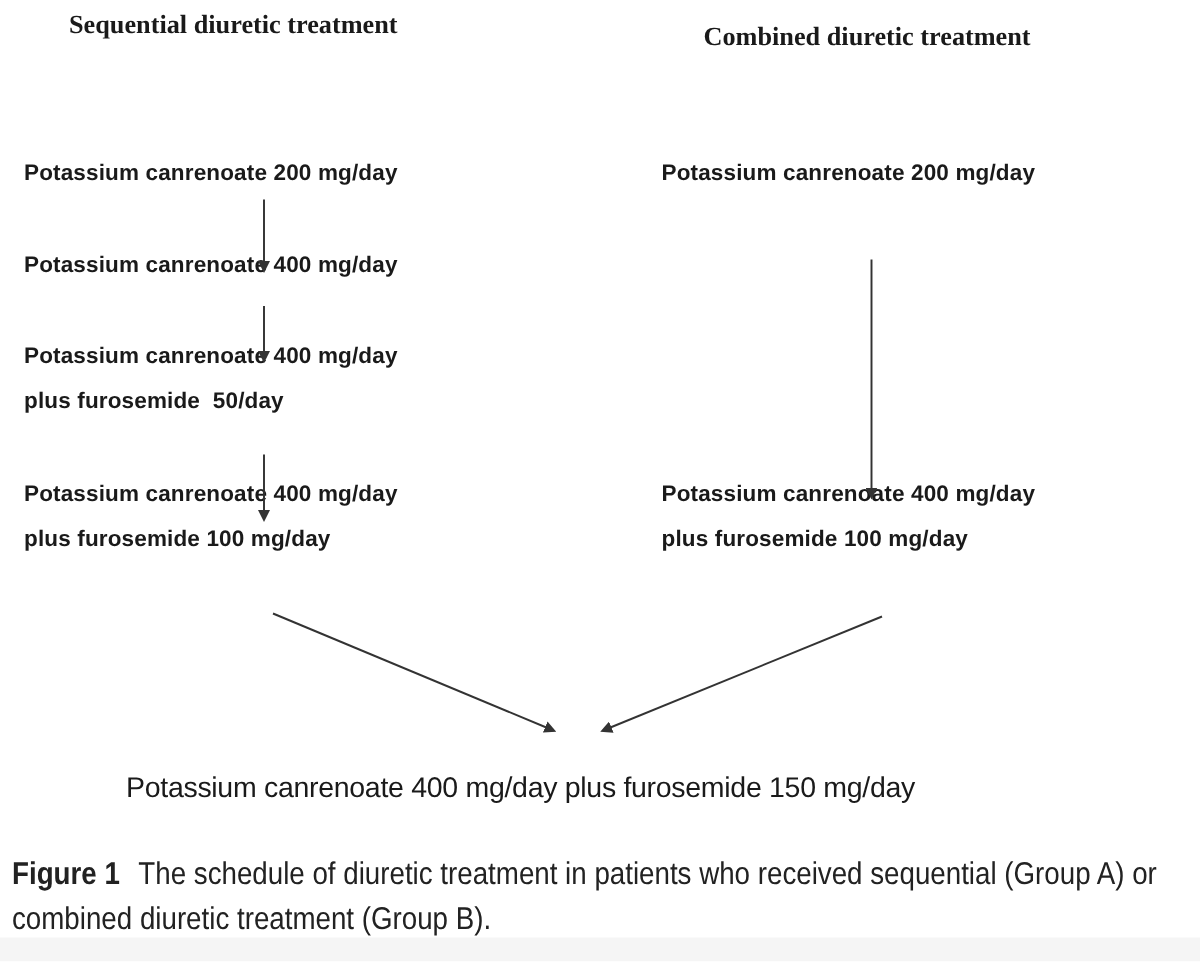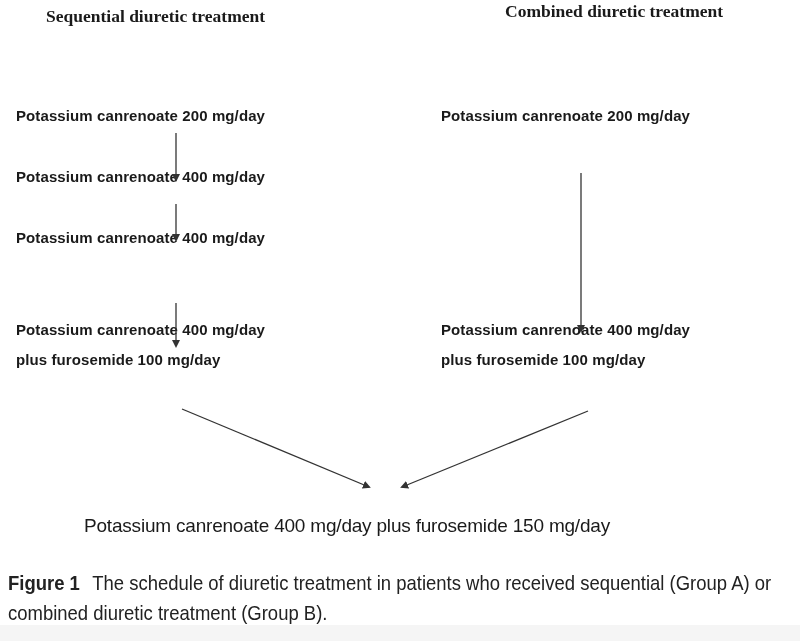--- a/index.html
+++ b/index.html
@@ -11,30 +11,31 @@
     .caption { position: absolute; left: 8px; top: 568px; width: 784px; font-family: "Liberation Sans", sans-serif; font-size: 21px; line-height: 30px; color: #222; transform: scaleX(0.88); transform-origin: left top; width: 890px; }
     .caption .fig { font-weight: bold; margin-right: 14px; }
     .bottom-fade { position: absolute; left: 0; top: 625px; width: 800px; height: 16px; background: #f5f5f5; }
   </style>
 </head>
 <body>
 
 <div>
 
   <div class="hdr" style="left:46px; top:6px;">Sequential diuretic treatment</div>
-  <div class="hdr" style="left:469px; top:1px;margin-left:36px;">Combined diuretic treatment</div>
+  <div class="hdr" style="left:469px; top:14px;">Combined diuretic treatment</div>
 
   <div class="lbl" style="left:16px; top:101px;">
     <div>Potassium canrenoate 200 mg/day</div>
   </div>
   <div class="lbl" style="left:16px; top:162px;">
     <div>Potassium canrenoate 400 mg/day</div>
   </div>
   <div class="lbl" style="left:16px; top:223px;">
     <div>Potassium canrenoate 400 mg/day</div>
+    <div style="white-space:pre;">plus furosemide  50/day</div>
   </div>
   <div class="lbl" style="left:16px; top:315px;">
     <div>Potassium canrenoate 400 mg/day</div>
     <div>plus furosemide 100 mg/day</div>
   </div>
 
   <div class="lbl" style="left:441px; top:101px;">
     <div>Potassium canrenoate 200 mg/day</div>
   </div>
   <div class="lbl" style="left:441px; top:315px;">

